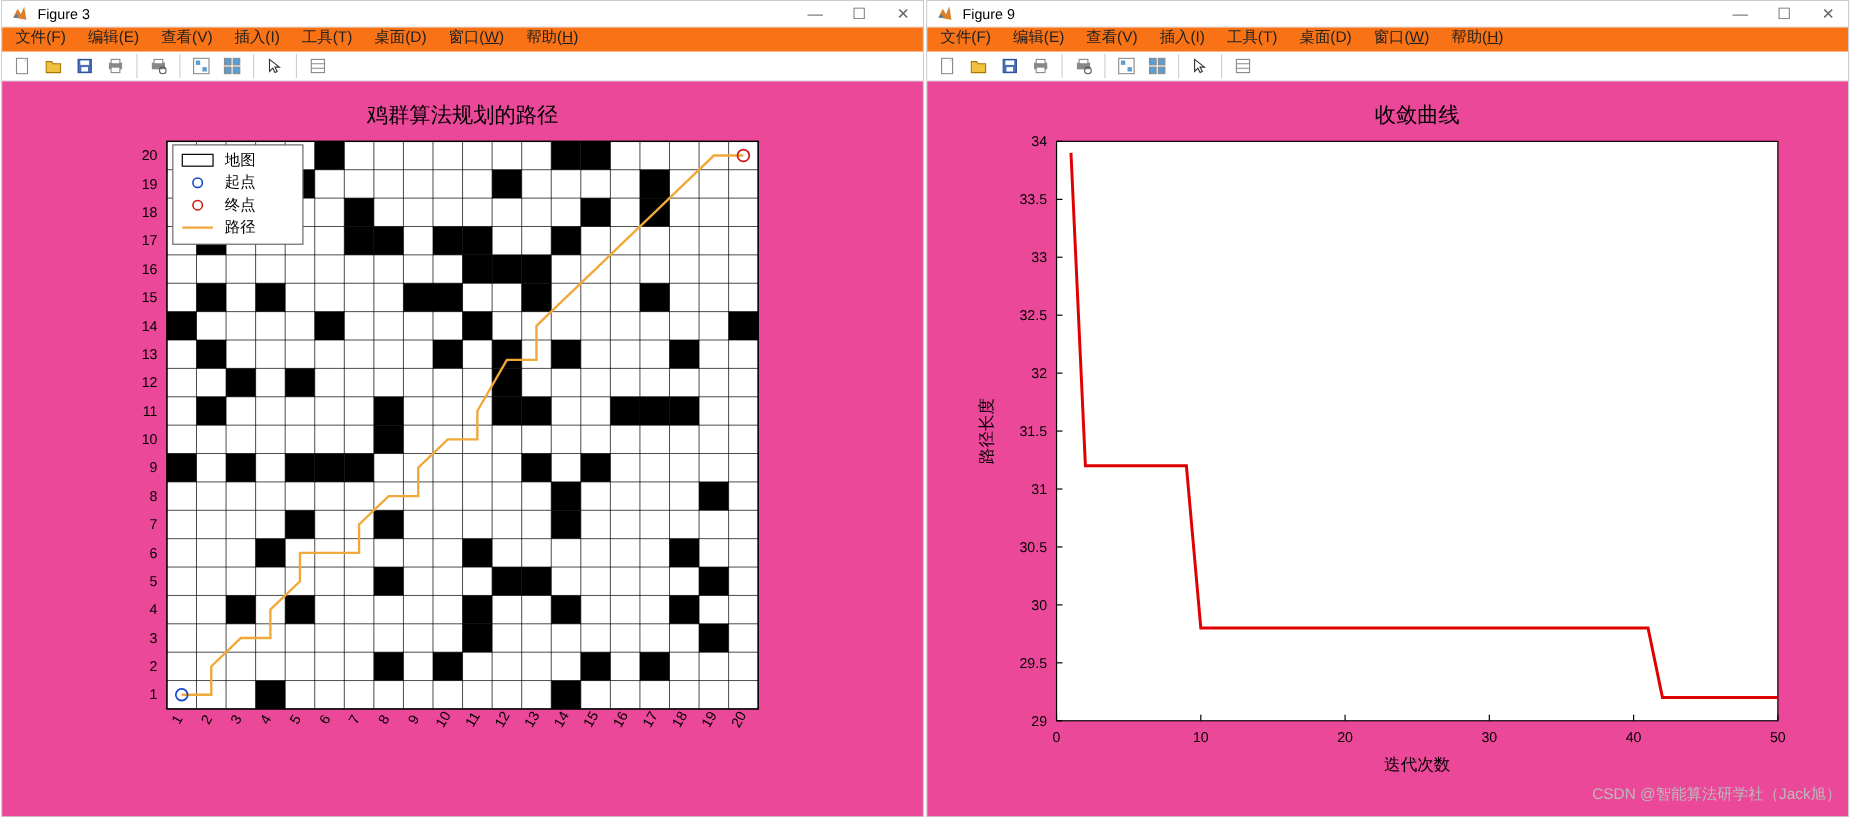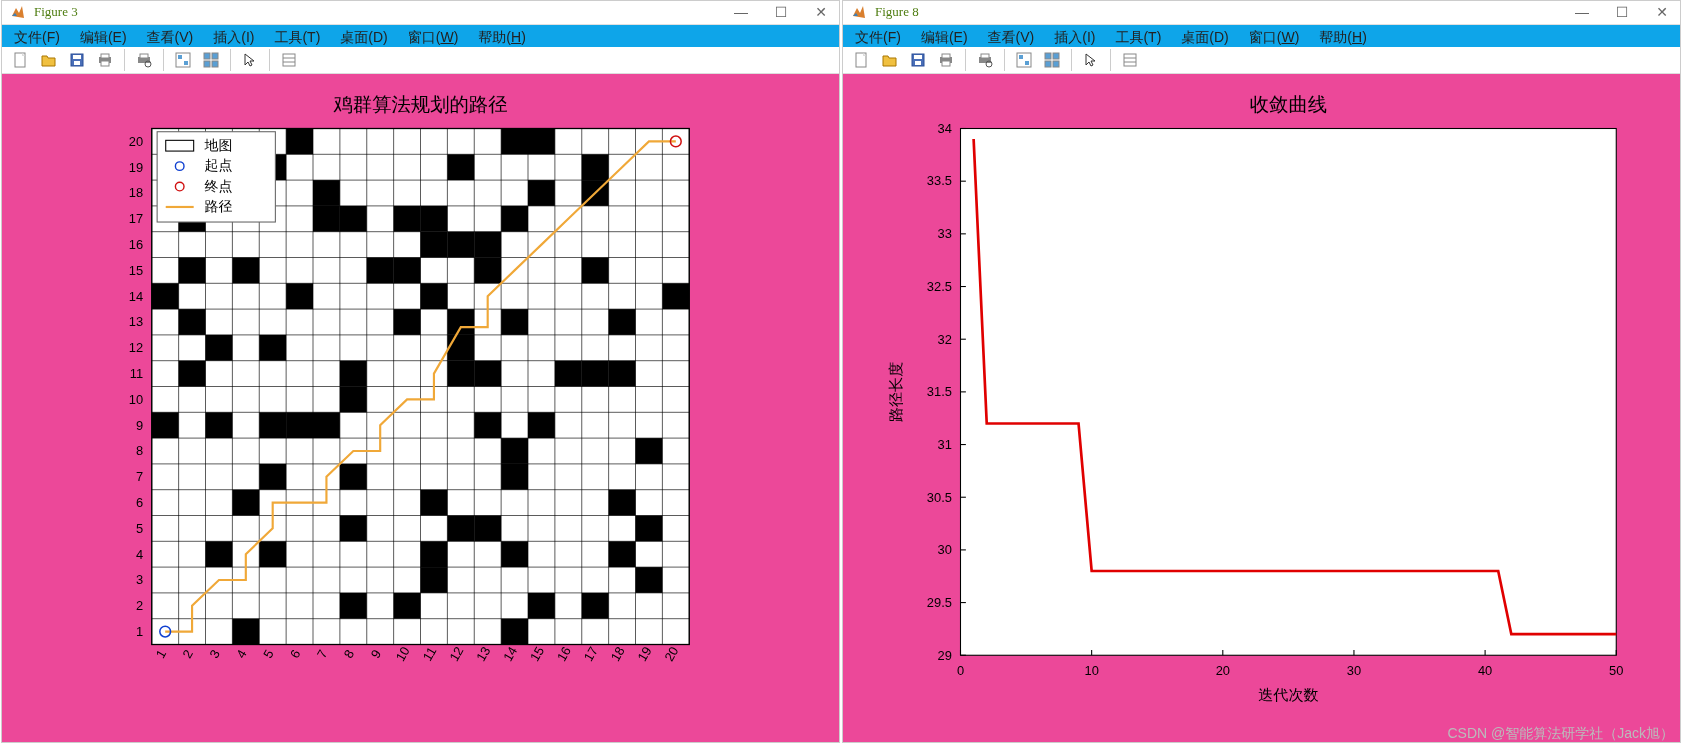--- a/index.html
+++ b/index.html
@@ -1,39 +1,39 @@
 <!DOCTYPE html>
 <html><head>
 <meta charset="utf-8">
 <style>
 * { box-sizing: border-box; margin: 0; padding: 0; }
 body { width: 1682px; height: 743px; background: #fff; font-family: "Microsoft YaHei", sans-serif; font-size: 12px; overflow: hidden; position: relative; }
 .container { display: flex; width: 100%; height: 100%; }
 .figure-window { flex: 1; border: 1px solid #ccc; background: #f0f0f0; display: flex; flex-direction: column; margin: 0 1px; }
 .titlebar { height: 32px; display: flex; align-items: center; background: #fff; padding: 0 8px; border-bottom: 1px solid #e0e0e0; }
 .titlebar .logo { width: 16px; height: 16px; margin-right: 8px; }
-.titlebar .title-text { flex: 1; font-size: 13px; color: #4d7c0f; font-family: Liberation Serif, serif; }
+.titlebar .title-text { flex: 1; font-size: 13px; color: #000000; }
 .win-btns { display: flex; gap: 20px; color: #666; }
 .win-btns span { cursor: pointer; font-size: 14px; display:inline-block; width:20px; text-align:center;}
-.menubar { height: 30px; display: flex; align-items: flex-end; gap: 20px; padding: 0 12px; background: #0ea5e9; font-size: 14px; color: #222; }
+.menubar { height: 30px; display: flex; align-items: flex-start; gap: 20px; padding: 0 12px; background: #f97316; font-size: 14px; color: #222; }
 .menubar span { cursor: pointer; }
 .toolbar { height: 34px; display: flex; align-items: center; padding: 0 6px; background: #fff; border-bottom: 1px solid #ddd; gap: 2px; }
 .toolbar .tb-btn { width: 26px; height: 26px; display: flex; align-items: center; justify-content: center; cursor: pointer; border: 1px solid transparent; }
 .toolbar .sep { width: 1px; height: 22px; background: #ccc; margin: 0 4px; }
 .plot-area { flex: 1; background: #ec4899; position: relative; padding: 10px; }
 svg.chart { width: 100%; height: 100%; }
 .ctitle { font-size: 18px; text-anchor: middle; }
 .axis-label { font-size: 14px; text-anchor: middle; }
 .tick { font-size: 12px; }
 .obst { fill: #000; }
 .pathline { stroke: #f0a838; stroke-width: 2; fill: none; }
 .convline { stroke: #e00000; stroke-width: 2.5; fill: none; }
 .legend-box { fill: #fff; stroke: #666; stroke-width: 1; }
 .legend-text { font-size: 13px; }
-.watermark { position: absolute; right: 8px; bottom: 0; color: #bbb; font-size: 14px; }
+.watermark { position: absolute; right: 8px; bottom: 12px; color: #bbb; font-size: 14px; }
 .ul { text-decoration: underline; }
 </style>
 </head>
 <body>
 
 <div class="container">
   <div class="figure-window">
     <div class="titlebar">
       <svg class="logo" viewBox="0 0 16 16">
           <path d="M2 12 L6 4 L9 9 L12 2 L14 14 Z" fill="#d97f2e"></path>
@@ -300,21 +300,21 @@
         </svg>
     </div>
   </div>
 
   <div class="figure-window">
     <div class="titlebar">
       <svg class="logo" viewBox="0 0 16 16">
           <path d="M2 12 L6 4 L9 9 L12 2 L14 14 Z" fill="#d97f2e"></path>
           <path d="M2 12 L5 9 L7 12 Z" fill="#3b7fb8"></path>
         </svg>
-      <span class="title-text">Figure 8</span>
+      <span class="title-text">Figure 9</span>
       <div class="win-btns">
         <span>—</span>
         <span>☐</span>
         <span>✕</span>
       </div>
     </div>
     <div class="menubar">
       <span>文件(F)</span>
       <span>编辑(E)</span>
       <span>查看(V)</span>

